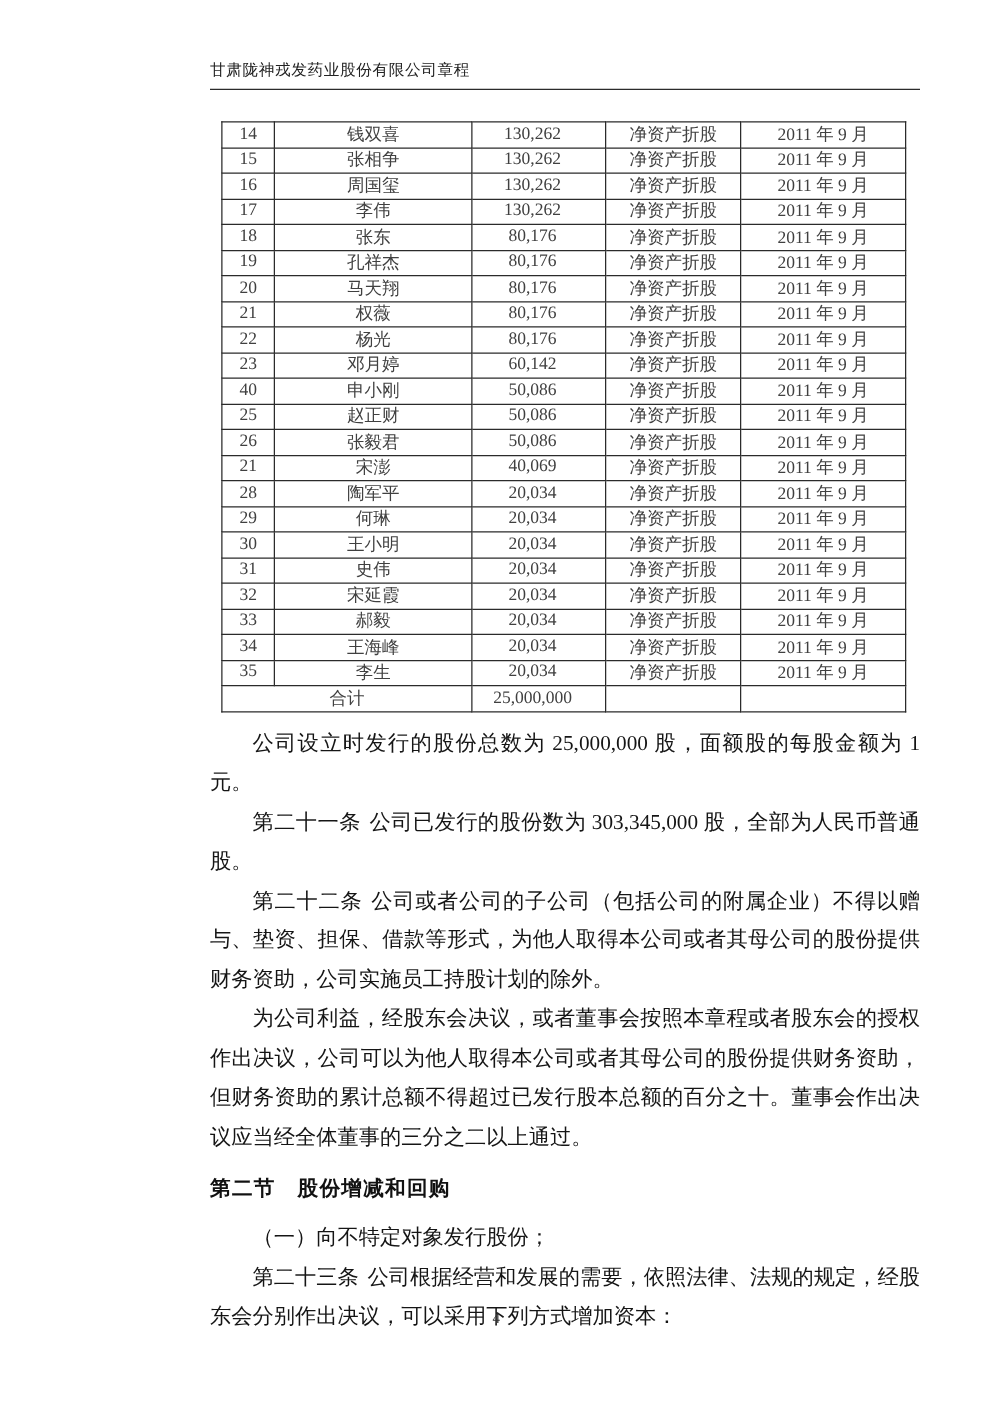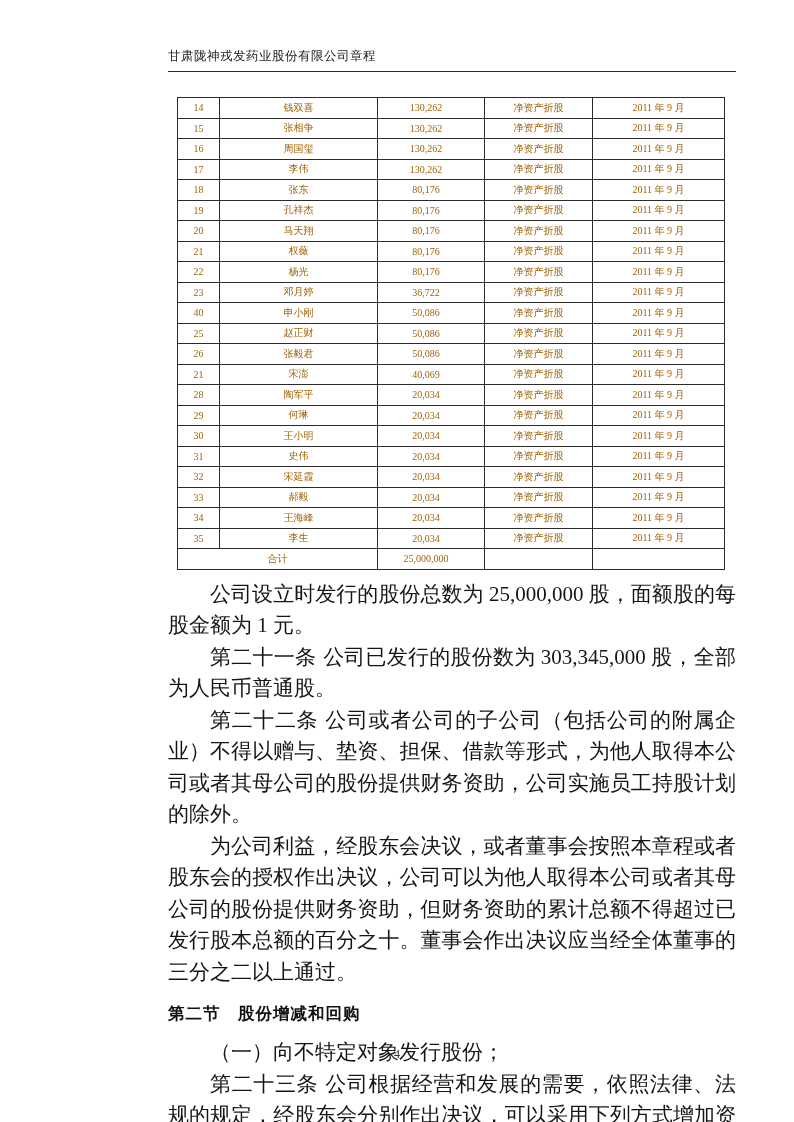--- a/index.html
+++ b/index.html
@@ -31,38 +31,38 @@
     position: absolute;
     top: 97px;
     left: 113px;
     width: 568px;
   }
   table.shareholders {
     border-collapse: collapse;
     margin-left: 9px;
     width: 547px;
     table-layout: fixed;
-    font-size: 10px;
-    color: #a16207;
+    font-size: 14px;
+    color: #404040;
   }
   table.shareholders td {
     border: 1px solid #2b2b2b;
     height: 20.5px;
     text-align: center;
     vertical-align: middle;
     padding: 0;
     overflow: hidden;
     white-space: nowrap;
   }
   table.shareholders td.num {
     padding-right: 10px;
   }
   .body-text { margin-top: 9px; }
   p.para {
-    font-size: 21px;
+    font-size: 17px;
     line-height: 31.5px;
     text-align: justify;
     text-justify: inter-ideograph;
     color: #151515;
   }
   p.indent { text-indent: 2em; }
   span.lead { font-weight: normal; margin-right: 7px; }
   h3.section-heading {
     font-size: 16.5px;
     font-weight: bold;
@@ -160,21 +160,21 @@
           <tr>
             <td>22</td>
             <td>杨光</td>
             <td class="num">80,176</td>
             <td>净资产折股</td>
             <td>2011 年 9 月</td>
           </tr>
           <tr>
             <td>23</td>
             <td>邓月婷</td>
-            <td class="num">36,722</td>
+            <td class="num">60,142</td>
             <td>净资产折股</td>
             <td>2011 年 9 月</td>
           </tr>
           <tr>
             <td>40</td>
             <td>申小刚</td>
             <td class="num">50,086</td>
             <td>净资产折股</td>
             <td>2011 年 9 月</td>
           </tr>

